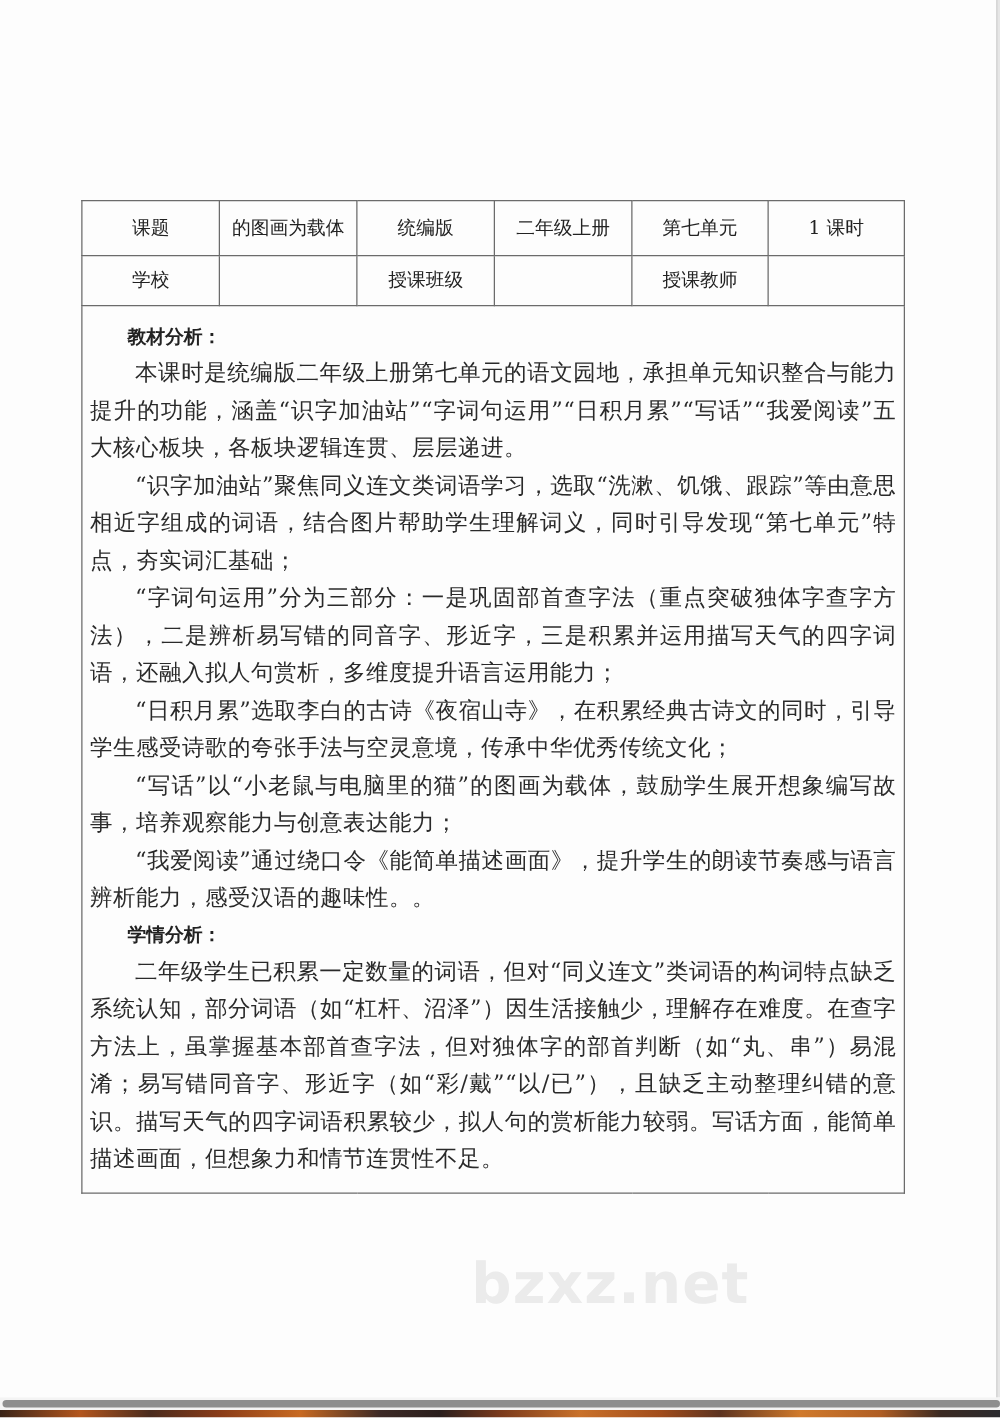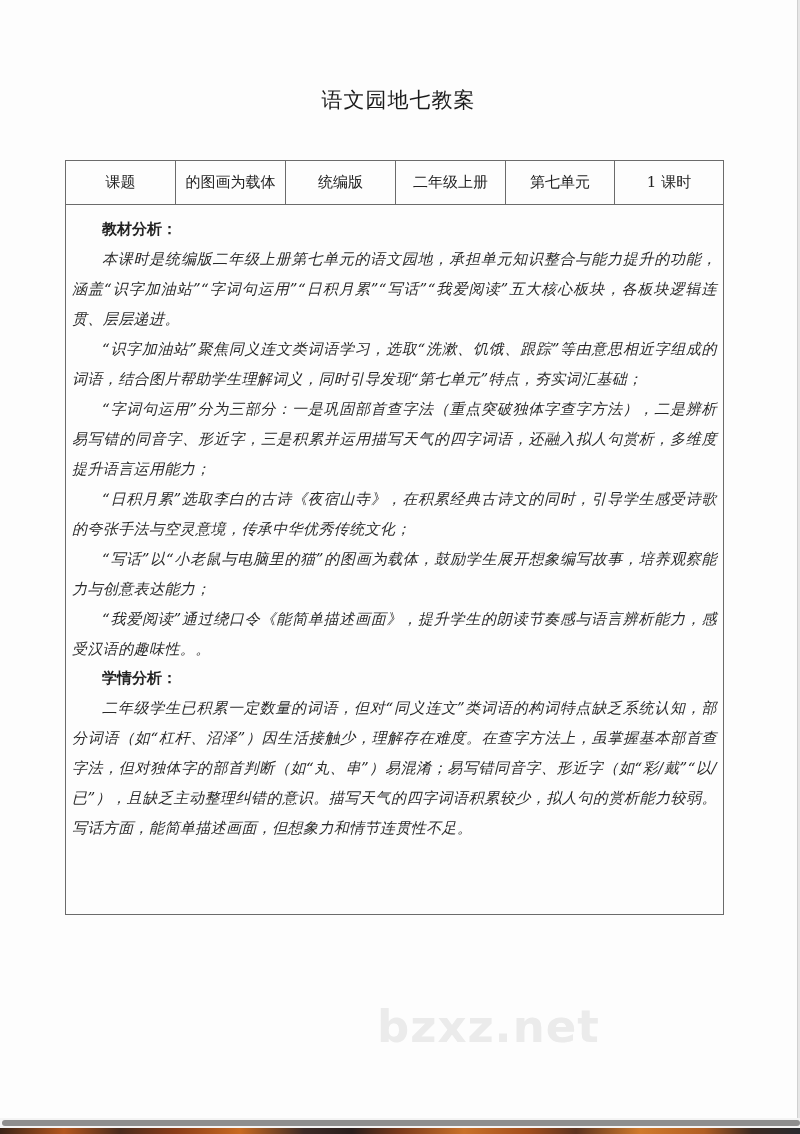--- a/index.html
+++ b/index.html
@@ -12,54 +12,61 @@
     .doc-title { position: absolute; left: 0; width: 797px; top: 86px; text-align: center; font-size: 21px; font-weight: normal; letter-spacing: 1px; color: #1a1a1a; }
 
     table.plan { position: absolute; left: 65px; top: 160px; width: 658px; border-collapse: collapse; table-layout: fixed; }
     table.plan td { border: 1.5px solid #6b6b6b; text-align: center; vertical-align: middle; font-size: 15px; color: #222; }
     tr.meta-row td { height: 44px; }
     tr.meta-row2 td { height: 40px; }
     tr.section-head td { height: 57px; font-size: 15px; }
     tr.body-row td { height: 710px; text-align: left; vertical-align: top; padding: 10px 6px 0 6px; }
 
     .sub-head { font-weight: bold; font-size: 15px; line-height: 29px; text-indent: 2em; }
-    .para { font-size: 15px; line-height: 30px; text-indent: 2em; text-align: justify; letter-spacing: 0.4px; color: #2a2a2a; font-style: italic; }
+    .para { font-size: 18px; line-height: 30px; text-indent: 2em; text-align: justify; letter-spacing: 0.4px; color: #2a2a2a; }
 
     .watermark { position: absolute; left: 377px; top: 1000px; font-family: "DejaVu Sans", "Liberation Sans", sans-serif; font-weight: bold; font-size: 45px; letter-spacing: 1px; color: rgba(200,200,200,0.35); pointer-events: none; }
 
     .hscroll-track { position: absolute; left: 0; top: 1118px; width: 800px; height: 10px; background: #f4f4f4; }
     .hscroll-thumb { position: absolute; left: 2px; top: 2px; width: 798px; height: 6px; border-radius: 3px; background: #8e8e8e; }
 
     .photo-strip { position: absolute; left: 0; top: 1128px; width: 800px; height: 6px;
       background: linear-gradient(90deg, #3a2418 0%, #b3561e 8%, #4a2b1d 15%, #8a3c18 22%, #c86a22 30%, #3d2a26 38%, #2a1e1c 44%, #7a3a1c 50%, #c9712a 58%, #a24d1c 66%, #5c3320 72%, #d07a2c 80%, #b05e24 88%, #3c2a22 94%, #2a2a2e 100%); }
   </style>
 </head>
 <body>
 
 <div class="page">
 
-  <div class="doc-title">语文园地七教案</div>
 
   <table class="plan">
     <colgroup>
       <col style="width:110px">
         <col style="width:110px">
         <col style="width:110px">
       <col style="width:110px">
         <col style="width:109px">
         <col style="width:109px">
     </colgroup>
     <tbody>
         <tr class="meta-row">
       <td>课题</td>
       <td>的图画为载体</td>
       <td>统编版</td>
       <td>二年级上册</td>
       <td>第七单元</td>
       <td>1 课时</td>
+    </tr>
+    <tr class="meta-row2">
+      <td>学校</td>
+      <td></td>
+      <td>授课班级</td>
+      <td></td>
+      <td>授课教师</td>
+      <td></td>
     </tr>
     <tr class="body-row">
       <td colspan="6">
         <div class="sub-head">教材分析：</div>
         <p class="para">本课时是统编版二年级上册第七单元的语文园地，承担单元知识整合与能力提升的功能，涵盖“识字加油站”“字词句运用”“日积月累”“写话”“我爱阅读”五大核心板块，各板块逻辑连贯、层层递进。</p>
         <p class="para">“识字加油站”聚焦同义连文类词语学习，选取“洗漱、饥饿、跟踪”等由意思相近字组成的词语，结合图片帮助学生理解词义，同时引导发现“第七单元”特点，夯实词汇基础；</p>
         <p class="para">“字词句运用”分为三部分：一是巩固部首查字法（重点突破独体字查字方法），二是辨析易写错的同音字、形近字，三是积累并运用描写天气的四字词语，还融入拟人句赏析，多维度提升语言运用能力；</p>
         <p class="para">“日积月累”选取李白的古诗《夜宿山寺》，在积累经典古诗文的同时，引导学生感受诗歌的夸张手法与空灵意境，传承中华优秀传统文化；</p>
         <p class="para">“写话”以“小老鼠与电脑里的猫”的图画为载体，鼓励学生展开想象编写故事，培养观察能力与创意表达能力；</p>
         <p class="para">“我爱阅读”通过绕口令《能简单描述画面》，提升学生的朗读节奏感与语言辨析能力，感受汉语的趣味性。。</p>

